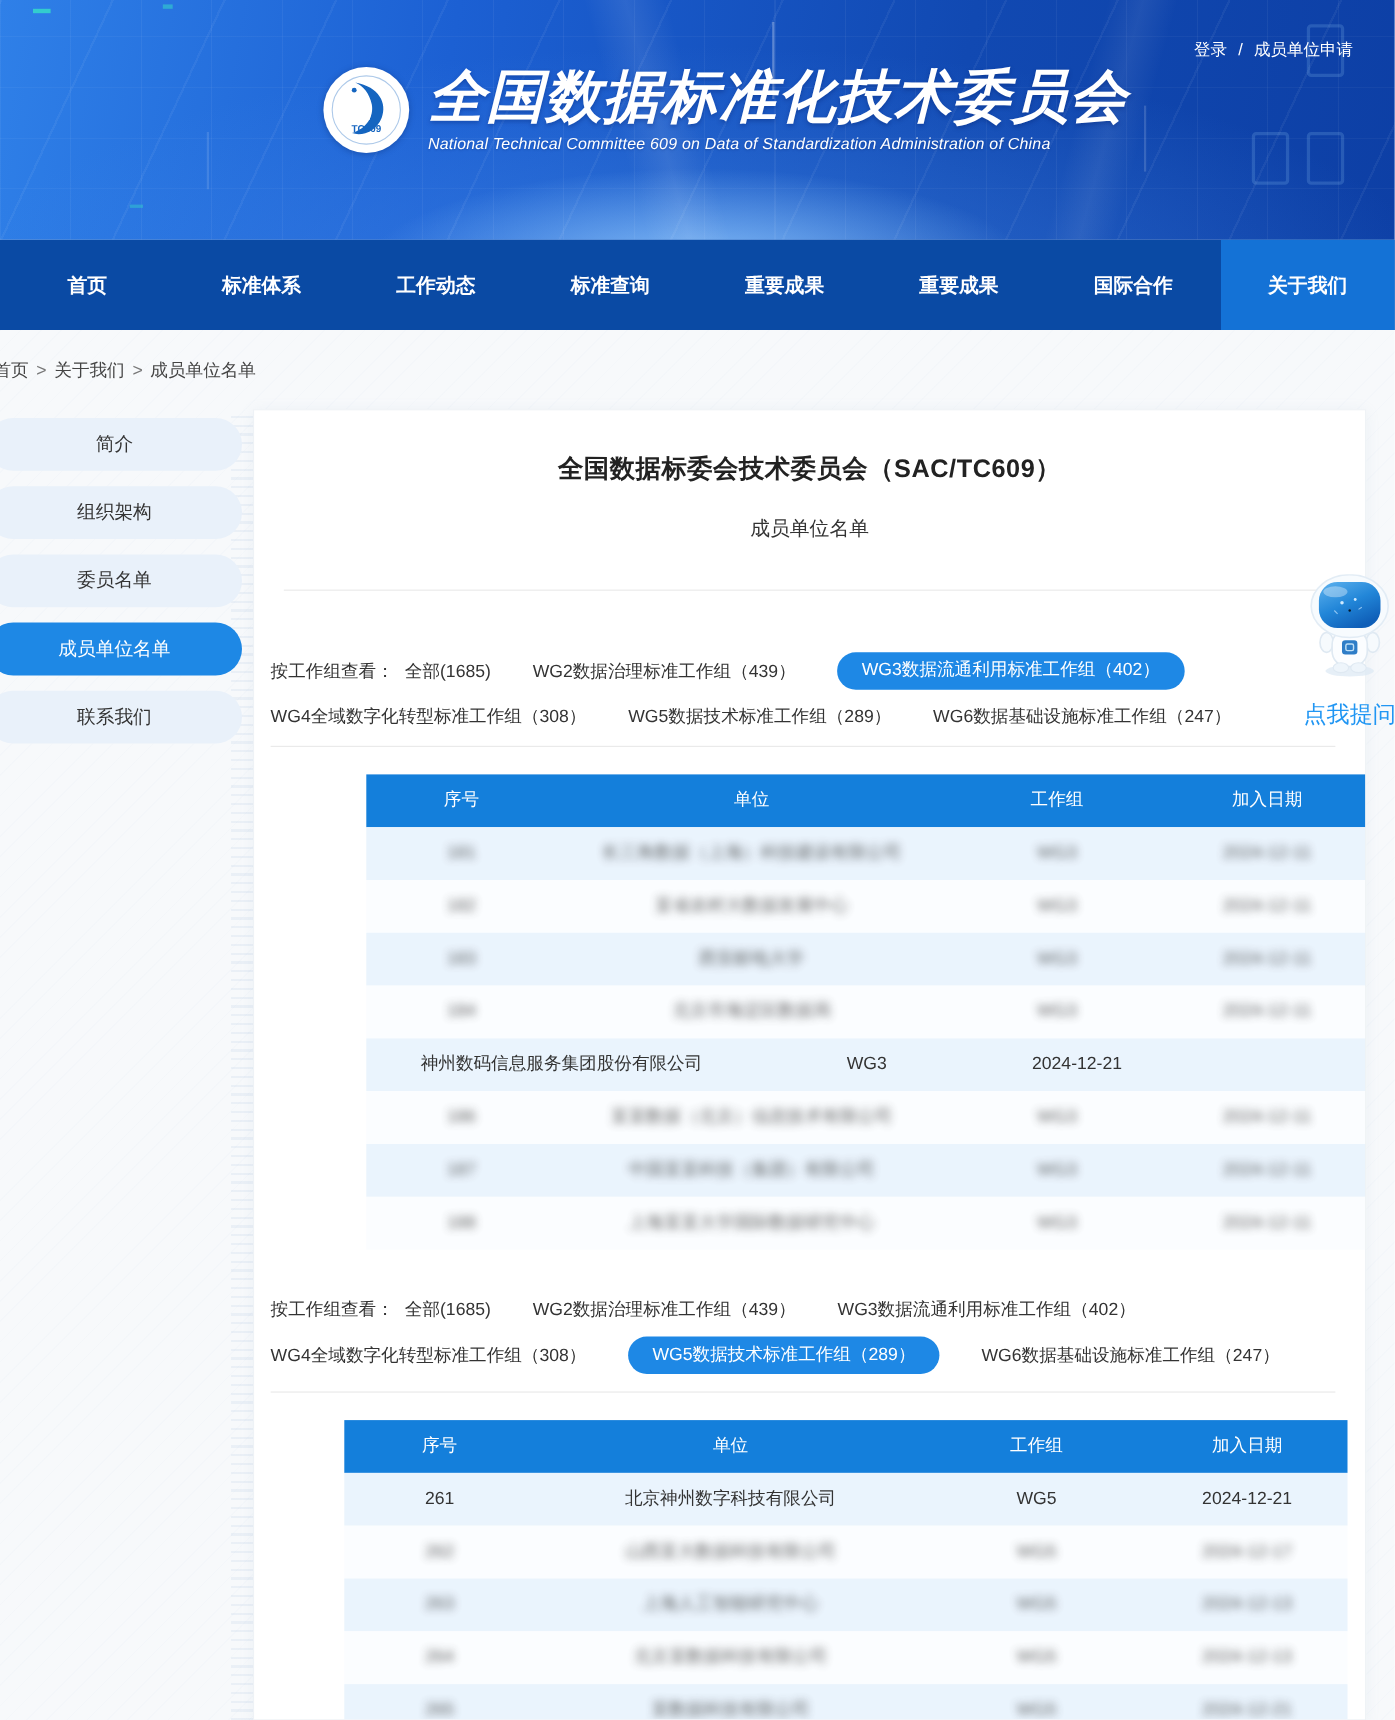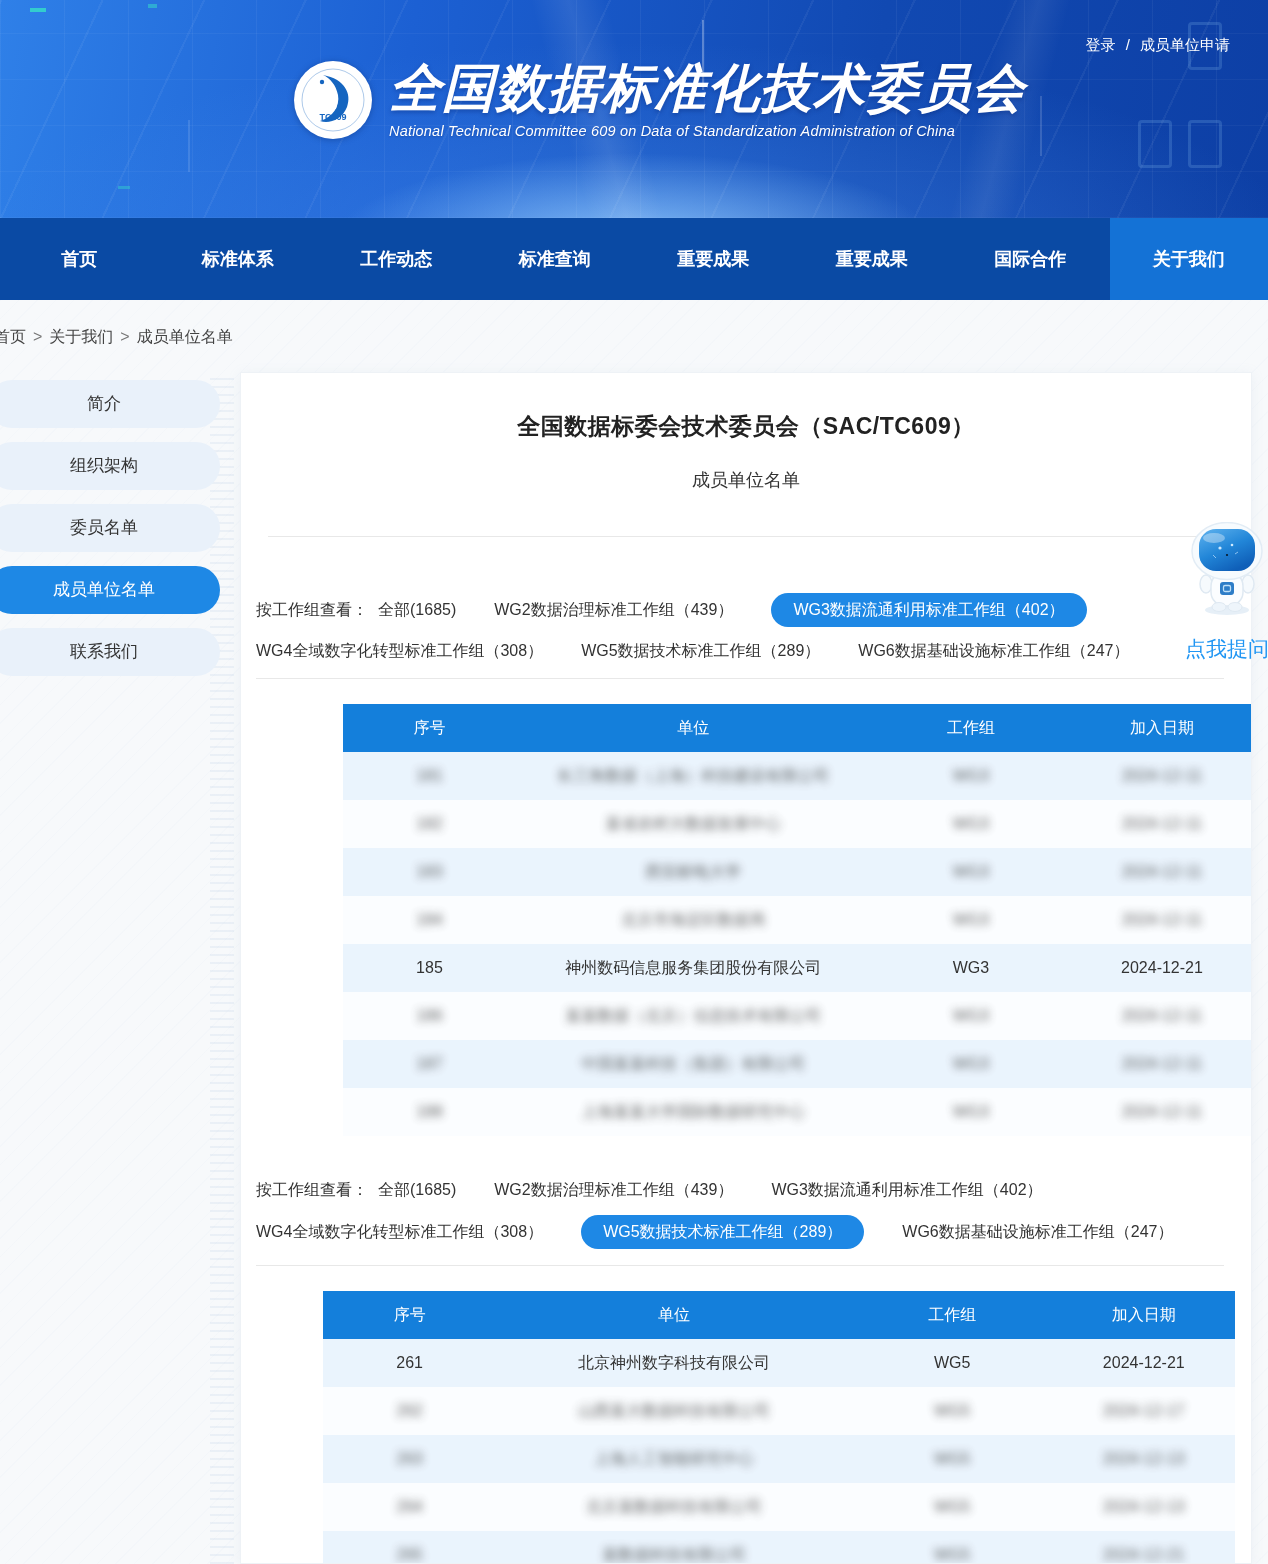--- a/index.html
+++ b/index.html
@@ -62,21 +62,21 @@
   #breadcrumb .bc-item { cursor:pointer; }
 
   #gutter-texture { position:absolute; left:210px; top:78px; width:24px; bottom:0; opacity:.45;
     background:repeating-linear-gradient(0deg, rgba(165,190,220,.35) 0 2px, transparent 2px 8px); }
 
   #sidebar { position:absolute; left:-12px; top:80px; width:232px; }
   .side-item { height:48px; line-height:48px; text-align:center; border-radius:26px;
     background:#e9f1fa; color:#333; font-size:17px; margin-bottom:14px; cursor:pointer; }
   .side-item.active { background:var(--accent,#1e88e5); color:#fff; }
 
-  #card { position:absolute; left:240px; top:72px; width:1012px; height:1192px; background:#fff;
+  #card { position:absolute; left:230px; top:72px; width:1012px; height:1192px; background:#fff;
     border:1px solid #eef2f6; box-shadow:0 2px 12px rgba(150,170,200,.12); overflow:hidden; }
   .page-title { margin-top:38px; text-align:center; font-size:23px; font-weight:700; color:#222; letter-spacing:.5px; }
   .page-subtitle { margin-top:26px; text-align:center; font-size:18px; font-weight:400; color:#333; }
   .divider { border-top:1px solid #e8e8e8; }
   .title-divider { margin:44px 27px 0 27px; }
 
   .content-section { }
   .sec0 { margin-top:56px; }
   .sec1 { margin-top:44px; }
   .filter-row { display:flex; align-items:center; padding-left:15px; font-size:16px; color:#333; }
@@ -213,21 +213,20 @@
                   <div class="tc c2"><span>WG3</span></div>
                   <div class="tc c3"><span>2024-12-11</span></div>
                 </div>
                 <div class="t-row blurred">
                   <div class="tc c0"><span>184</span></div>
                   <div class="tc c1"><span>北京市海淀区数据局</span></div>
                   <div class="tc c2"><span>WG3</span></div>
                   <div class="tc c3"><span>2024-12-11</span></div>
                 </div>
                 <div class="t-row">
-                  <div class="tc c0"><span>185</span></div>
                   <div class="tc c1"><span>神州数码信息服务集团股份有限公司</span></div>
                   <div class="tc c2"><span>WG3</span></div>
                   <div class="tc c3"><span>2024-12-21</span></div>
                 </div>
                 <div class="t-row blurred">
                   <div class="tc c0"><span>186</span></div>
                   <div class="tc c1"><span>某某数据（北京）信息技术有限公司</span></div>
                   <div class="tc c2"><span>WG3</span></div>
                   <div class="tc c3"><span>2024-12-11</span></div>
                 </div>

